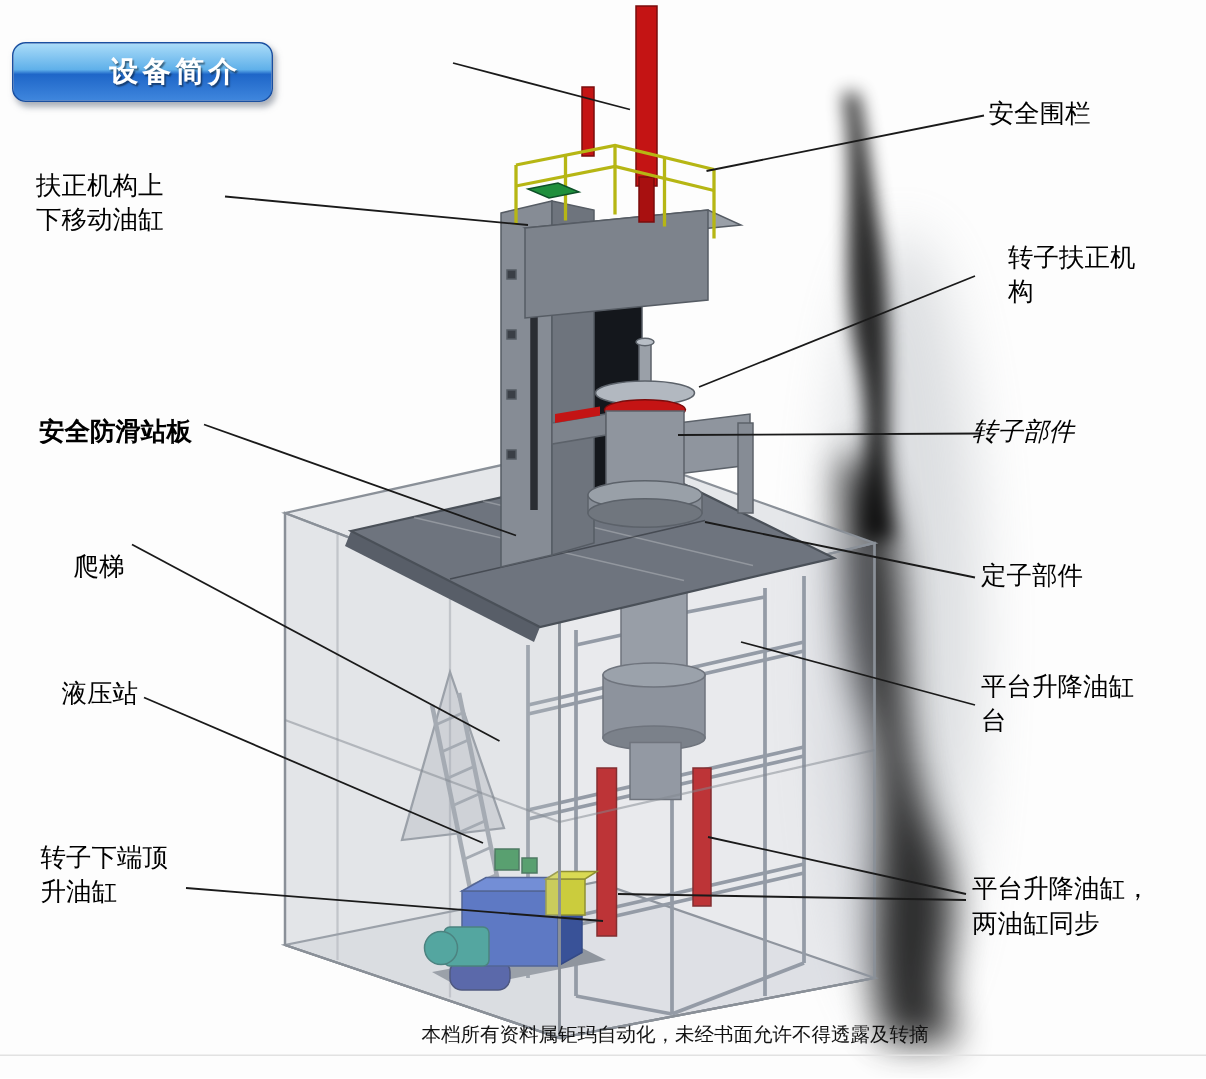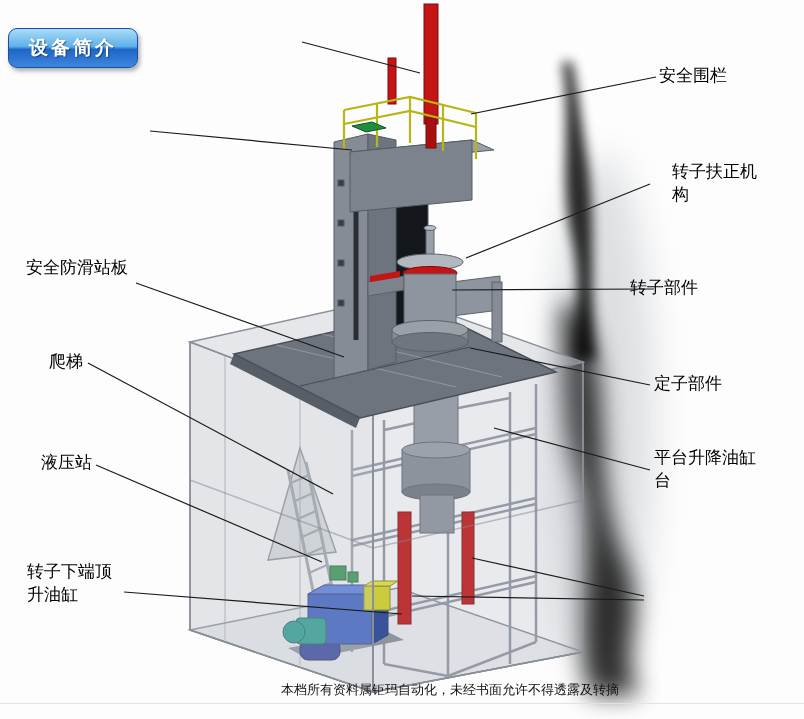--- a/index.html
+++ b/index.html
@@ -5,33 +5,33 @@
   html,body{margin:0;padding:0;background:#ffffff;}
   #stage{position:relative;width:804px;height:719px;background:#fdfdfd;overflow:hidden;
          font-family:"Liberation Sans", sans-serif;}
   #machine-svg{position:absolute;left:0;top:0;z-index:1;}
   .label{position:absolute;z-index:5;color:#000;font-size:17px;line-height:23px;
          white-space:pre-line;font-family:"Liberation Sans", sans-serif;}
   .lb-0{left:196px;top:20px;}
   .lb-1{left:659px;top:64px;text-align:center;}
   .lb-2{left:24px;top:112px;}
   .lb-3{left:672px;top:160px;}
-  .lb-4{left:26px;top:256px;}
-  .lb-5{left:630px;top:276px;}
-  .lb-6{left:49px;top:350px;}
+  .lb-4{left:26px;top:276px;font-weight:bold;}
+  .lb-5{left:648px;top:276px;font-style:italic;}
+  .lb-6{left:49px;top:366px;}
   .lb-7{left:654px;top:372px;text-align:right;}
   .lb-8{left:41px;top:451px;text-align:center;}
   .lb-9{left:654px;top:446px;}
   .lb-10{left:27px;top:560px;}
   .lb-11{left:648px;top:581px;}
   #badge{position:absolute;left:8px;top:28px;width:128px;height:38px;z-index:6;
          border-radius:9px;border:1px solid #1a4fa0;
          background:linear-gradient(180deg,#aadcf8 0%,#5fb0ea 46%,#1e66c8 54%,#3f86dd 100%);
          box-shadow:2px 3px 4px rgba(100,110,125,0.55);
-         display:flex;align-items:center;justify-content:center;}
+         display:flex;align-items:center;justify-content:center;padding-left:44px;}
   #badge span{color:#fff;font-size:19px;font-weight:bold;letter-spacing:3px;
          text-shadow:1px 1px 1px rgba(0,0,0,0.45);}
   #footer{position:absolute;left:0;top:681px;width:804px;text-align:center;z-index:5;
           font-size:13px;color:#111;padding-left:48px;}
   #bottom-edge{position:absolute;left:0;top:703px;width:804px;height:1px;background:#e2e2e2;z-index:4;}
 </style>
 </head>
 <body>
 
 <div id="stage">
@@ -222,28 +222,32 @@
     <line x1="644" y1="596" x2="472" y2="558"></line>
     <line x1="644" y1="600" x2="412" y2="596"></line>
   </g>
 </svg>
 
 <div id="badge">
   <span>设备简介</span>
 </div>
 
 <div class="label lb-1">安全围栏</div>
+<div class="label lb-2">扶正机构上
+下移动油缸</div>
 <div class="label lb-3">转子扶正机
 构</div>
 <div class="label lb-4">安全防滑站板</div>
 <div class="label lb-5">转子部件</div>
 <div class="label lb-6">爬梯</div>
 <div class="label lb-7">定子部件</div>
 <div class="label lb-8">液压站</div>
 <div class="label lb-9">平台升降油缸
 台</div>
 <div class="label lb-10">转子下端顶
 升油缸</div>
+<div class="label lb-11">平台升降油缸，
+两油缸同步</div>
 
 <div id="footer">本档所有资料属钜玛自动化，未经书面允许不得透露及转摘</div>
 <div id="bottom-edge"></div>
 
 </div>
 
 </body></html>

